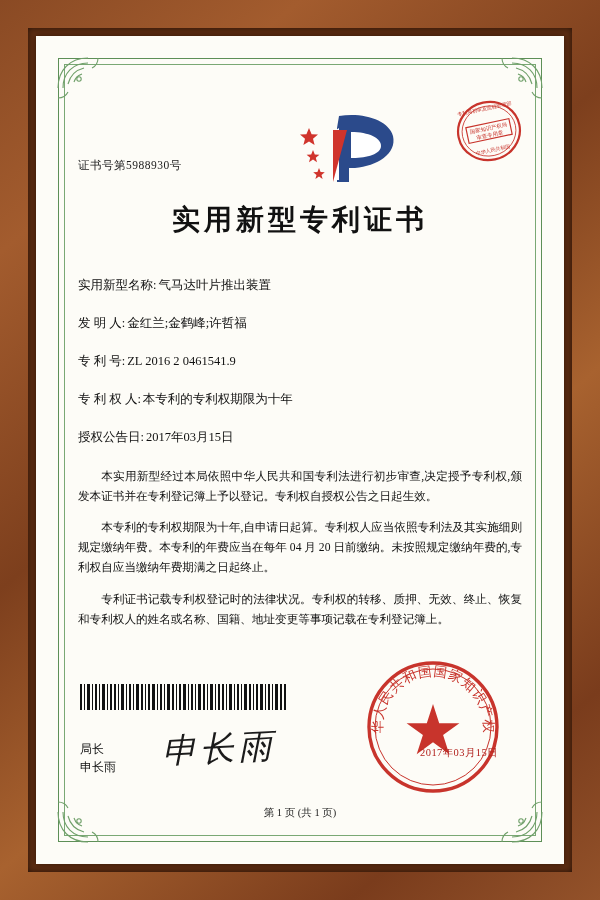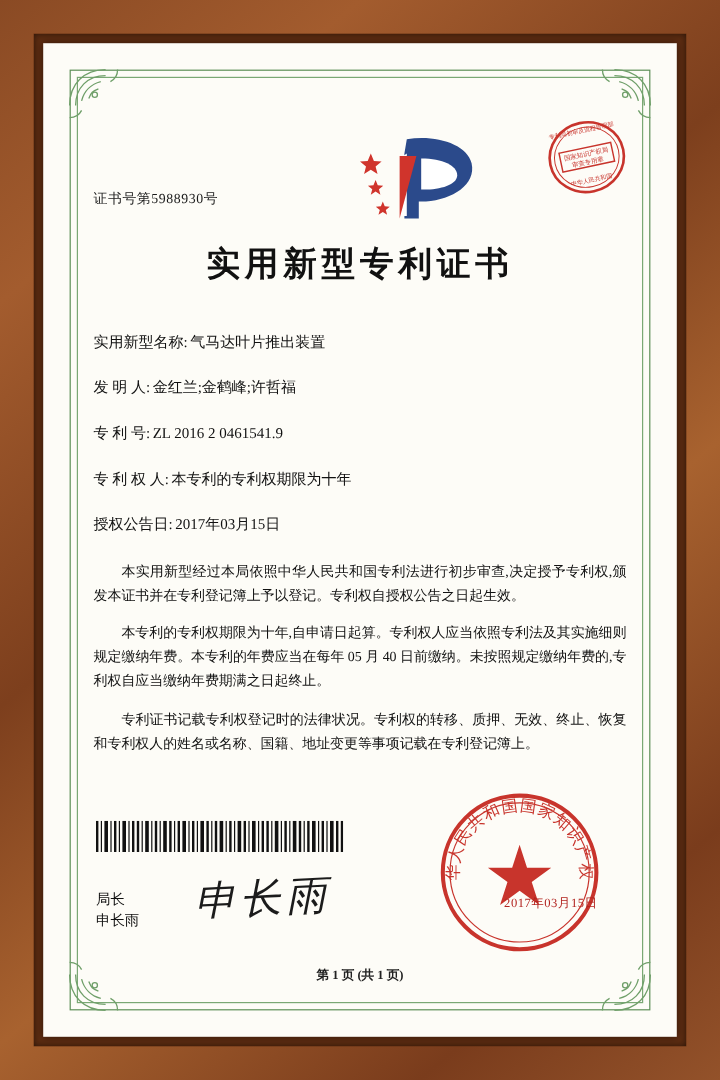--- a/index.html
+++ b/index.html
@@ -96,21 +96,21 @@
   }
   .seal-bottom{
     position:absolute;right:20px;bottom:26px;width:138px;height:138px;
   }
   .seal-date{
     position:absolute;right:24px;bottom:62px;font-size:10.5px;color:#b2231f;
     letter-spacing:.4px;
   }
   .pagefoot{
     position:absolute;left:0;right:0;bottom:2px;text-align:center;
-    font-size:10.5px;color:#222;font-weight:bold;
+    font-size:10.5px;color:#222;
   }
 </style>
 </head>
 <body>
 
 <div class="frame">
   <div class="frame-inner"></div>
 
   <div class="paper">
 
@@ -222,21 +222,21 @@
           <span class="f-value">本专利的专利权期限为十年</span>
         </div>
         <div class="field">
           <span class="f-label">授权公告日:</span>
           <span class="f-value">2017年03月15日</span>
         </div>
       </div>
 
       <div class="paras">
         <p class="para">本实用新型经过本局依照中华人民共和国专利法进行初步审查,决定授予专利权,颁发本证书并在专利登记簿上予以登记。专利权自授权公告之日起生效。</p>
-        <p class="para">本专利的专利权期限为十年,自申请日起算。专利权人应当依照专利法及其实施细则规定缴纳年费。本专利的年费应当在每年 05 月 40 日前缴纳。未按照规定缴纳年费的,专利权自应当缴纳年费期满之日起终止。</p>
+        <p class="para">本专利的专利权期限为十年,自申请日起算。专利权人应当依照专利法及其实施细则规定缴纳年费。本专利的年费应当在每年 04 月 20 日前缴纳。未按照规定缴纳年费的,专利权自应当缴纳年费期满之日起终止。</p>
         <p class="para">专利证书记载专利权登记时的法律状况。专利权的转移、质押、无效、终止、恢复和专利权人的姓名或名称、国籍、地址变更等事项记载在专利登记簿上。</p>
       </div>
 
       <div class="barcode">
         <svg width="206" height="26" viewBox="0 0 206 26">
           <g fill="#111">
             <rect x="0" y="0" width="2" height="26"></rect>
               <rect x="4" y="0" width="1" height="26"></rect>
             <rect x="7" y="0" width="3" height="26"></rect>
               <rect x="12" y="0" width="1" height="26"></rect>

